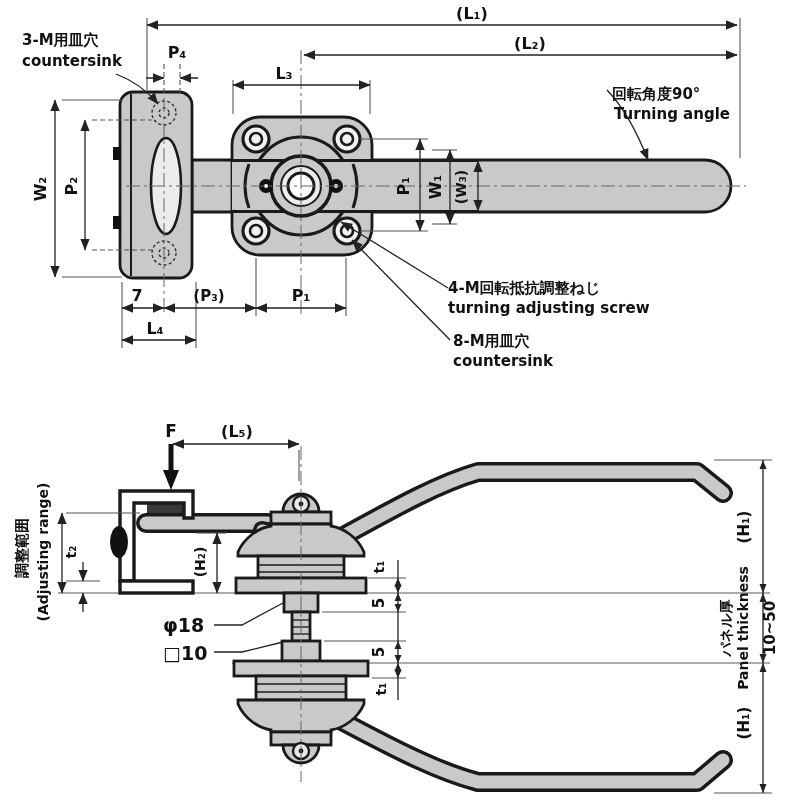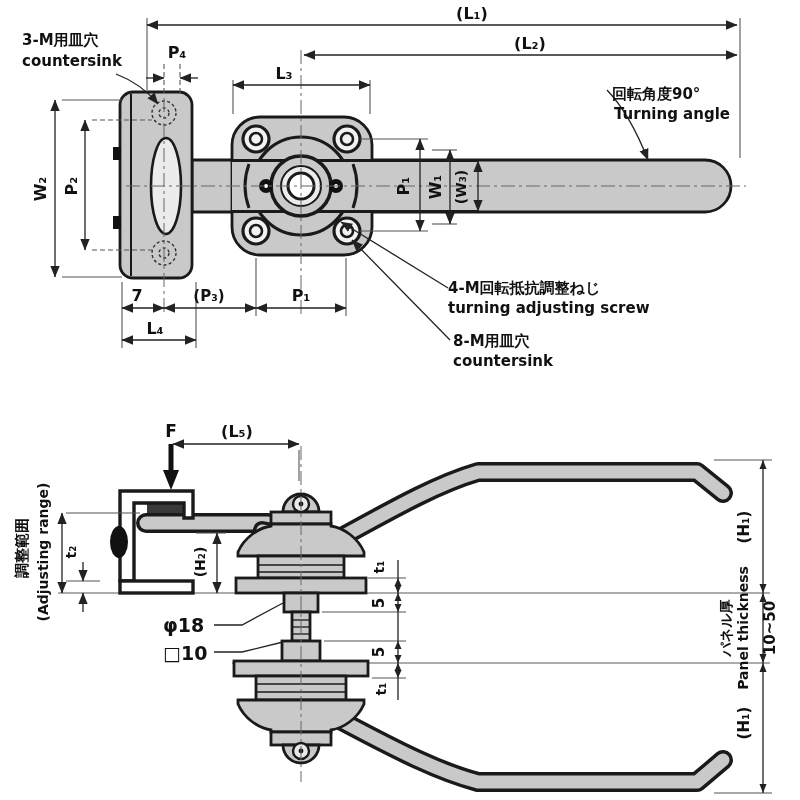--- a/index.html
+++ b/index.html
@@ -1,16 +1,16 @@
 <!DOCTYPE html>
 <html><head>
 <meta charset="utf-8">
 <style>
   html,body{margin:0;padding:0;background:#fff;}
-  #stage{position:relative;width:800px;height:800px;background:#fff;overflow:hidden;}
+  #stage{position:relative;width:800px;height:800px;background:#fff;overflow:hidden;border-radius:25px;}
   svg{display:block;}
   .lbl{font-family:"DejaVu Sans","Liberation Sans",sans-serif;font-weight:bold;fill:#111;font-size:16px;}
   .lbl.s14{font-size:14px;}
   .lbl.s15{font-size:15px;}
   .lbl.s17{font-size:17px;}
   .lbl.s19{font-size:19px;}
   .mid{text-anchor:middle;}
   .dim{stroke:#222;stroke-width:1.3;fill:none;}
   .ext{stroke:#555;stroke-width:1.1;fill:none;}
   .extd{stroke:#555;stroke-width:1.1;fill:none;stroke-dasharray:5 3;}

